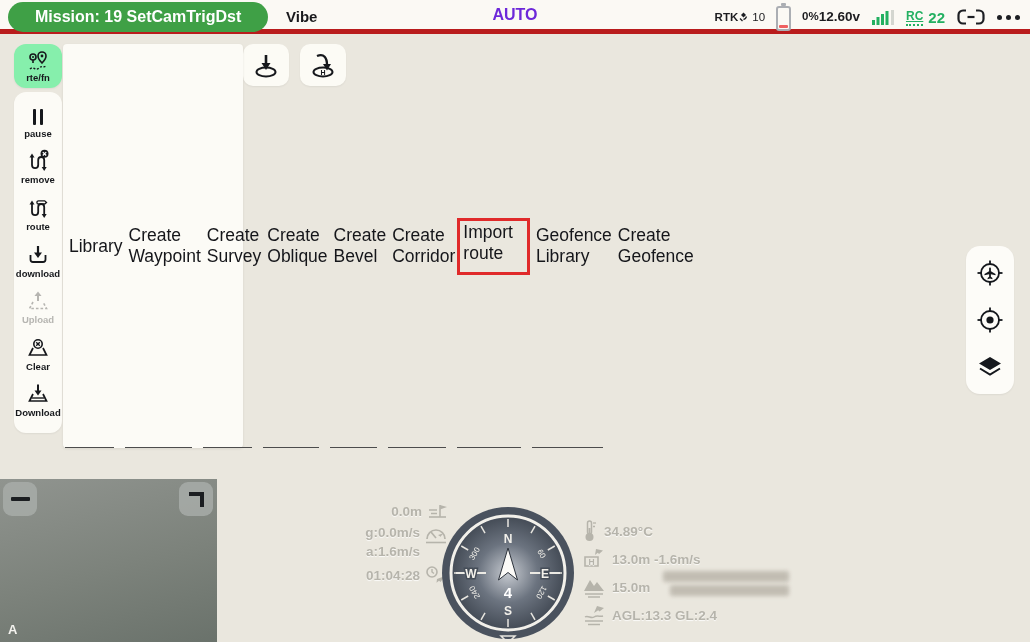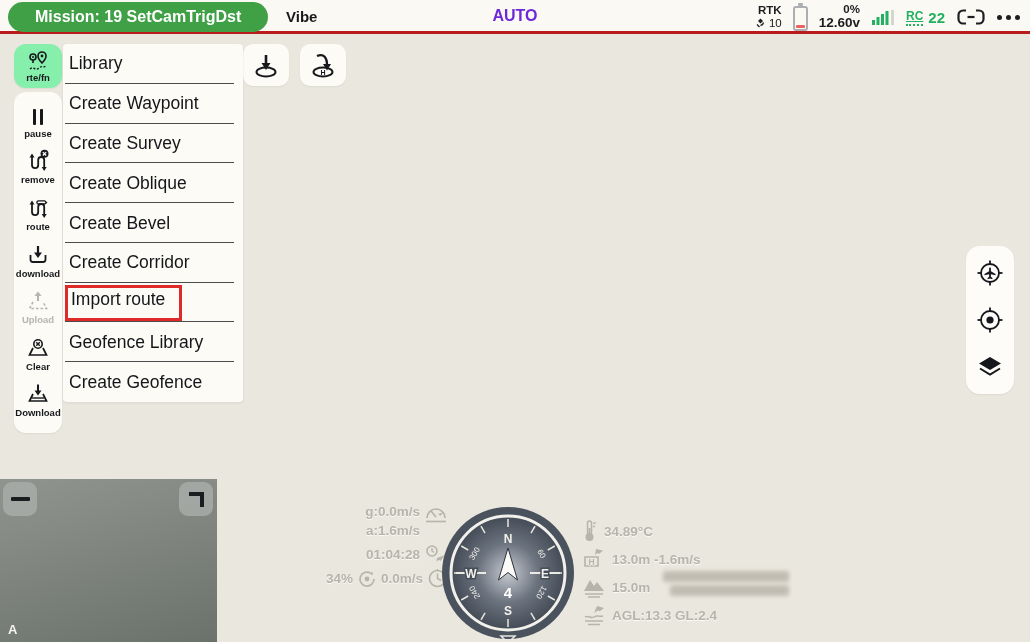--- a/index.html
+++ b/index.html
@@ -1,26 +1,26 @@
 <!DOCTYPE html>
 <html><head>
 <meta charset="utf-8">
 <style>
   * { margin:0; padding:0; box-sizing:border-box; }
   html,body { width:1030px; height:642px; }
   body { font-family:"Liberation Sans", sans-serif; }
   .screen { position:relative; width:1030px; height:642px; overflow:hidden; background:#eae7de; }
 
   
-  .topbar { position:absolute; top:0; left:0; width:1030px; height:34px; background:#fbf9f4; border-bottom:3px solid #b91c1c; display:flex; align-items:center; }
+  .topbar { position:absolute; top:0; left:0; width:1030px; height:34px; background:#fbf9f4; border-bottom:5px solid #b91c1c; display:flex; align-items:center; }
   .mission-badge { position:absolute; left:8px; top:2px; height:30px; line-height:30px; padding:0 27px; background:#3fa046; color:#fff; font-size:16px; font-weight:bold; border-radius:15px; }
   .vibe-label { position:absolute; left:286px; top:0; line-height:34px; font-size:15px; font-weight:bold; color:#19191c; }
   .mode-label { position:absolute; left:0; right:0; text-align:center; line-height:34px; font-size:16px; font-weight:bold; color:#6d28d9; }
   .tb-right { position:absolute; right:10px; top:0; height:34px; display:flex; align-items:center; gap:11px; }
-  .tb-col { display:flex; flex-direction:column; align-items:flex-end; justify-content:center; line-height:1.1; }
+  .tb-col { display:flex; flex-direction:row; align-items:flex-start; justify-content:center; line-height:1.1; }
   .tb-col .l1 { font-size:11.5px; font-weight:bold; color:#1c1c1f; }
   .tb-col .l2 { font-size:11.5px; color:#1c1c1f; display:flex; align-items:center; gap:2px; }
   .batt { position:relative; width:15px; height:25px; border:2px solid #abaeb3; border-radius:3px; margin-top:2px; }
   .batt::before { content:""; position:absolute; top:-5px; left:3px; width:5px; height:3px; background:#abaeb3; border-radius:1px; }
   .batt::after { content:""; position:absolute; left:1px; right:1px; bottom:1px; height:3px; background:#ef6060; border-radius:1px; }
   .volt-col .l2 { font-size:13.5px; font-weight:bold; }
   .rc-wrap { display:flex; align-items:center; gap:5px; }
   .rc-label { font-size:12px; font-weight:bold; color:#23b061; border-bottom:2px dotted #23b061; padding-bottom:1px;text-decoration:underline; }
   .rc-value { font-size:15px; font-weight:bold; color:#23b061; }
   .dots { display:flex; gap:4px; }
@@ -31,21 +31,21 @@
   .qa-land { left:243px; } .qa-rth { left:300px; }
 
   
   .fn-btn { position:absolute; left:14px; top:44px; width:48px; height:44px; background:#86efac; border-radius:12px; display:flex; flex-direction:column; align-items:center; justify-content:center; box-shadow:0 1px 2px rgba(0,0,0,.06); }
   .side-panel { position:absolute; left:14px; top:92px; width:48px; height:341px; background:#fcfbf6; border-radius:12px; display:flex; flex-direction:column; align-items:center; justify-content:space-evenly; padding:4px 0; box-shadow:0 1px 2px rgba(0,0,0,.06); }
   .side-item { display:flex; flex-direction:column; align-items:center; gap:1px; }
   .side-item .lbl, .fn-btn .lbl { font-size:9.5px; font-weight:bold; color:#16181c; }
   .side-item.disabled .lbl { color:#b6b5b1; }
 
   
-  .menu { position:absolute; left:63px; top:44px; width:180px; height:358px; background:#fcfbf6; border-radius:4px; display:flex; flex-direction:column; box-shadow:0 1px 3px rgba(0,0,0,.08); }
+  .menu { position:absolute; left:63px; top:44px; width:180px; height:404px; background:#fcfbf6; border-radius:4px; display:flex; flex-direction:row; box-shadow:0 1px 3px rgba(0,0,0,.08); }
   .menu-item { position:relative; flex:1; display:flex; align-items:center; padding-left:6px; font-size:17.5px; color:#15161a; }
   .menu-item:not(:last-child)::after { content:""; position:absolute; left:2px; right:9px; bottom:0; border-bottom:1px solid #4c4c4c; }
   .red-box { display:inline-block; border:3px solid #e02a2a; padding:1px 14px 8px 3px; margin-left:-4px; }
 
   
   .map-controls { position:absolute; left:966px; top:246px; width:48px; height:148px; background:#fdfcf8; border-radius:14px; display:flex; flex-direction:column; align-items:center; justify-content:space-evenly; box-shadow:0 1px 2px rgba(0,0,0,.06); }
   .mc-btn { width:40px; height:40px; display:flex; align-items:center; justify-content:center; }
 
   
   .cam { position:absolute; left:0; top:479px; width:217px; height:163px; background:linear-gradient(165deg,#90948f 0%,#7c827b 55%,#6a726b 100%); }
@@ -306,20 +306,32 @@
     <div class="cam-btn cam-min">
         <span class="minus-bar"></span>
       </div>
     <div class="cam-btn cam-exp">
         <span class="corner-glyph"></span>
       </div>
     <span class="cam-a">A</span>
   </div>
 
   <div class="tel-left gray-t">
+    <div class="tl-row">
+      <span>0.0m</span>
+      <span>
+        <svg width="22" height="18" viewBox="0 0 22 18">
+          <line x1="14" y1="3" x2="14" y2="15" stroke="#b6b4ab" stroke-width="1.6"></line>
+          <polygon points="14,3 21,5 14,7.5" fill="#b6b4ab"></polygon>
+          <line x1="3" y1="8" x2="11" y2="8" stroke="#b6b4ab" stroke-width="1.5"></line>
+          <line x1="5" y1="11.5" x2="11" y2="11.5" stroke="#b6b4ab" stroke-width="1.5"></line>
+          <line x1="3" y1="15" x2="20" y2="15" stroke="#b6b4ab" stroke-width="1.6"></line>
+        </svg>
+      </span>
+    </div>
     <div class="tl-duo">
       <div class="vals">
         <div>g:0.0m/s</div>
         <div>a:1.6m/s</div>
       </div>
       <span>
         <svg width="24" height="24" viewBox="0 0 24 24">
           <path d="M3 16a9 9 0 0 1 18 0" fill="none" stroke="#b6b4ab" stroke-width="1.7"></path>
           <line x1="12" y1="15" x2="7" y2="9" stroke="#b6b4ab" stroke-width="1.7"></line>
           <path d="M14 12l5-1.6-2.4 3.4z" fill="#b6b4ab"></path>
@@ -327,38 +339,20 @@
         </svg>
       </span>
     </div>
     <div class="tl-row">
       <span>01:04:28</span>
       <span>
         <svg width="24" height="22" viewBox="0 0 24 22">
           <circle cx="8" cy="8" r="5" fill="none" stroke="#b6b4ab" stroke-width="1.6"></circle>
           <path d="M8 5v3l2 1.5" fill="none" stroke="#b6b4ab" stroke-width="1.4"></path>
           <path d="M13 15l8-3-4.5 6-1.5-1.2-2.5 2z" fill="#b6b4ab"></path>
-        </svg>
-      </span>
-    </div>
-    <div class="tl-row">
-      <span>34%</span>
-      <span>
-        <svg width="20" height="20" viewBox="0 0 20 20">
-          <path d="M17 10a7 7 0 1 1-3.5-6" fill="none" stroke="#b6b4ab" stroke-width="1.7"></path>
-          <circle cx="10" cy="10" r="2.4" fill="#b6b4ab"></circle>
-          <path d="M15.5 2.5l.4 3.6-3.3-.9z" fill="#b6b4ab"></path>
-        </svg>
-      </span>
-      <span>0.0m/s</span>
-      <span>
-        <svg width="21" height="21" viewBox="0 0 21 21">
-          <circle cx="10.5" cy="10.5" r="8" fill="none" stroke="#b6b4ab" stroke-width="1.7"></circle>
-          <path d="M10.5 5.5v5l3.5 2" fill="none" stroke="#b6b4ab" stroke-width="1.5"></path>
-          <line x1="10.5" y1="1" x2="10.5" y2="3" stroke="#b6b4ab" stroke-width="1.5"></line>
         </svg>
       </span>
     </div>
   </div>
 
   <div class="compass">
     <svg width="136" height="136" viewBox="0 0 136 136">
       <defs>
         <radialGradient id="cg" cx="50%" cy="50%" r="60%">
           <stop offset="0%" stop-color="#c7cbd1"></stop>

